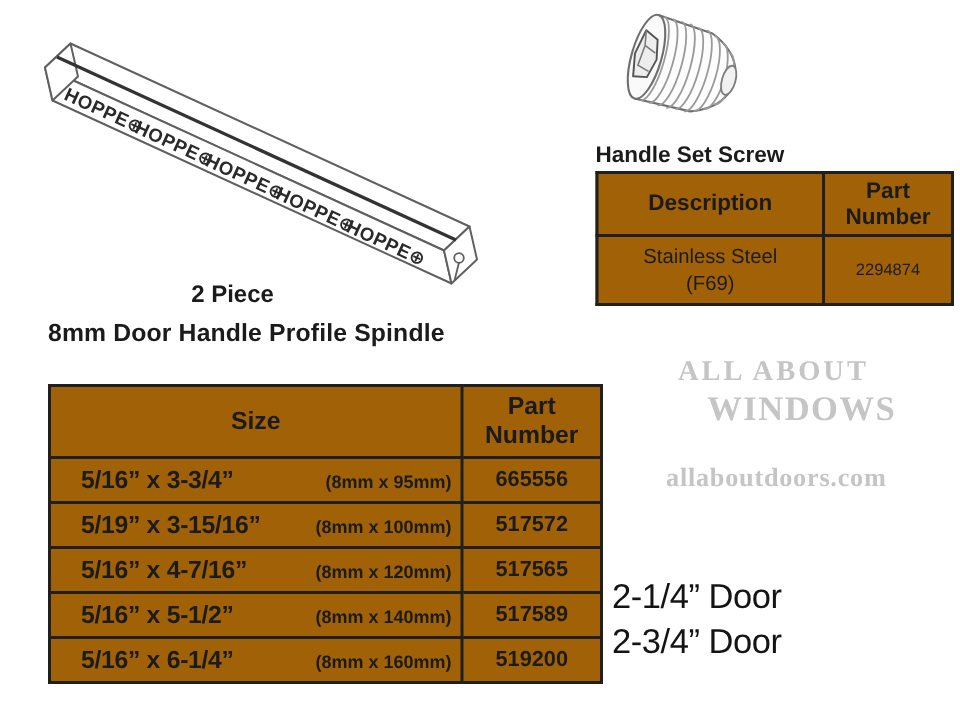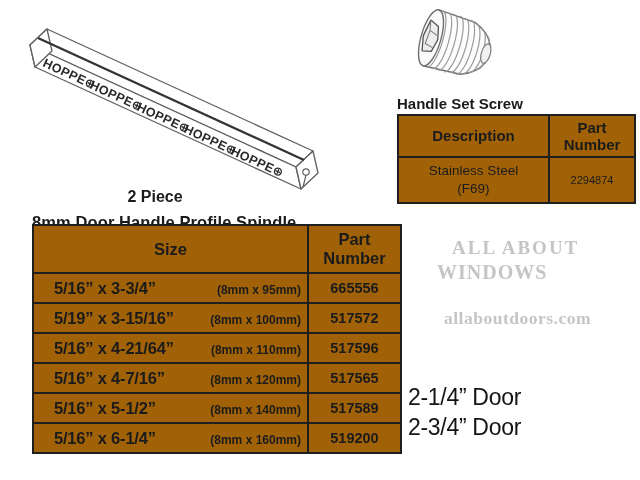--- a/index.html
+++ b/index.html
@@ -11,21 +11,21 @@
 
   
   .two-piece{left:100px;top:188px;width:110px;text-align:center;font-size:16px;font-weight:bold;}
   .spindle-title{left:32px;top:213px;font-size:16.5px;font-weight:bold;letter-spacing:0.1px;text-align:right;}
   .screw-title{left:397px;top:95px;font-size:15px;font-weight:bold;}
 
   
   table{border-collapse:collapse;table-layout:fixed;background:#a16207;}
   th,td{border:2px solid #1f1f1f;padding:0;vertical-align:middle;}
 
-  .spindle-table{left:32px;top:224px;width:368px;}
+  .spindle-table{left:32px;top:256px;width:368px;}
   .spindle-table col.c-size{width:275px;}
   .spindle-table col.c-part{width:93px;}
   .spindle-table th{height:46px;font-size:16.5px;font-weight:bold;text-align:center;line-height:1.15;}
   .spindle-table th.part-h{padding:0 10px;}
   .spindle-table td{height:28px;}
   .size-wrap{display:flex;justify-content:space-between;align-items:baseline;padding:0 6px 0 20px;}
   .size-in{font-size:16.5px;font-weight:bold;white-space:nowrap;letter-spacing:-0.2px;}
   .size-mm{font-size:12px;font-weight:bold;white-space:nowrap;}
   .part-cell{text-align:center;font-size:14.5px;font-weight:bold;}
 
@@ -41,21 +41,21 @@
   .door-labels{left:408px;top:382px;}
   .door-label{font-size:23px;line-height:30px;color:#141414;white-space:nowrap;letter-spacing:-0.3px;}
 
   
   .watermark{left:437px;top:237px;width:195px;font-family:"Liberation Serif","DejaVu Serif",serif;
              font-weight:bold;user-select:none;}
   .wm-line1{font-size:19px;letter-spacing:2px;padding-left:15px;line-height:21px;}
   .wm-row{position:relative;height:27px;}
   .wm-line2{font-size:28px;letter-spacing:4px;line-height:27px;display:inline-block;}
   .wm-amp{position:absolute;left:104px;top:-17px;font-size:62px;line-height:1;}
-  .wm-line3{font-size:20px;letter-spacing:1px;line-height:29px;}
+  .wm-line3{font-size:23px;letter-spacing:1px;line-height:29px;text-align:center;}
   .wm-url{font-size:17.5px;letter-spacing:0.5px;padding-left:7px;line-height:22px;margin-top:20px;}
 
   svg text{font-family:"Liberation Sans","DejaVu Sans",sans-serif;}
 </style>
 </head>
 <body>
 
 <svg class="abs" style="left:18px;top:4px;" width="312" height="192" viewBox="0 0 312 192">
   <g fill="#ffffff" stroke="#5f5f5f" stroke-width="1.3" stroke-linejoin="round">
     <path d="M29,25 L12,41 L278,163 L295,147 Z"></path>
@@ -131,29 +131,20 @@
           <div class="size-wrap">
         <span class="size-in">5/19” x 3-15/16”</span>
         <span class="size-mm">(8mm x 100mm)</span>
       </div>
         </td>
       <td class="part-cell">517572</td>
     </tr>
     <tr>
       <td>
           <div class="size-wrap">
-        <span class="size-in">5/16” x 4-21/64”</span>
-        <span class="size-mm">(8mm x 110mm)</span>
-      </div>
-        </td>
-      <td class="part-cell">517596</td>
-    </tr>
-    <tr>
-      <td>
-          <div class="size-wrap">
         <span class="size-in">5/16” x 4-7/16”</span>
         <span class="size-mm">(8mm x 120mm)</span>
       </div>
         </td>
       <td class="part-cell">517565</td>
     </tr>
     <tr>
       <td>
           <div class="size-wrap">
         <span class="size-in">5/16” x 5-1/2”</span>

